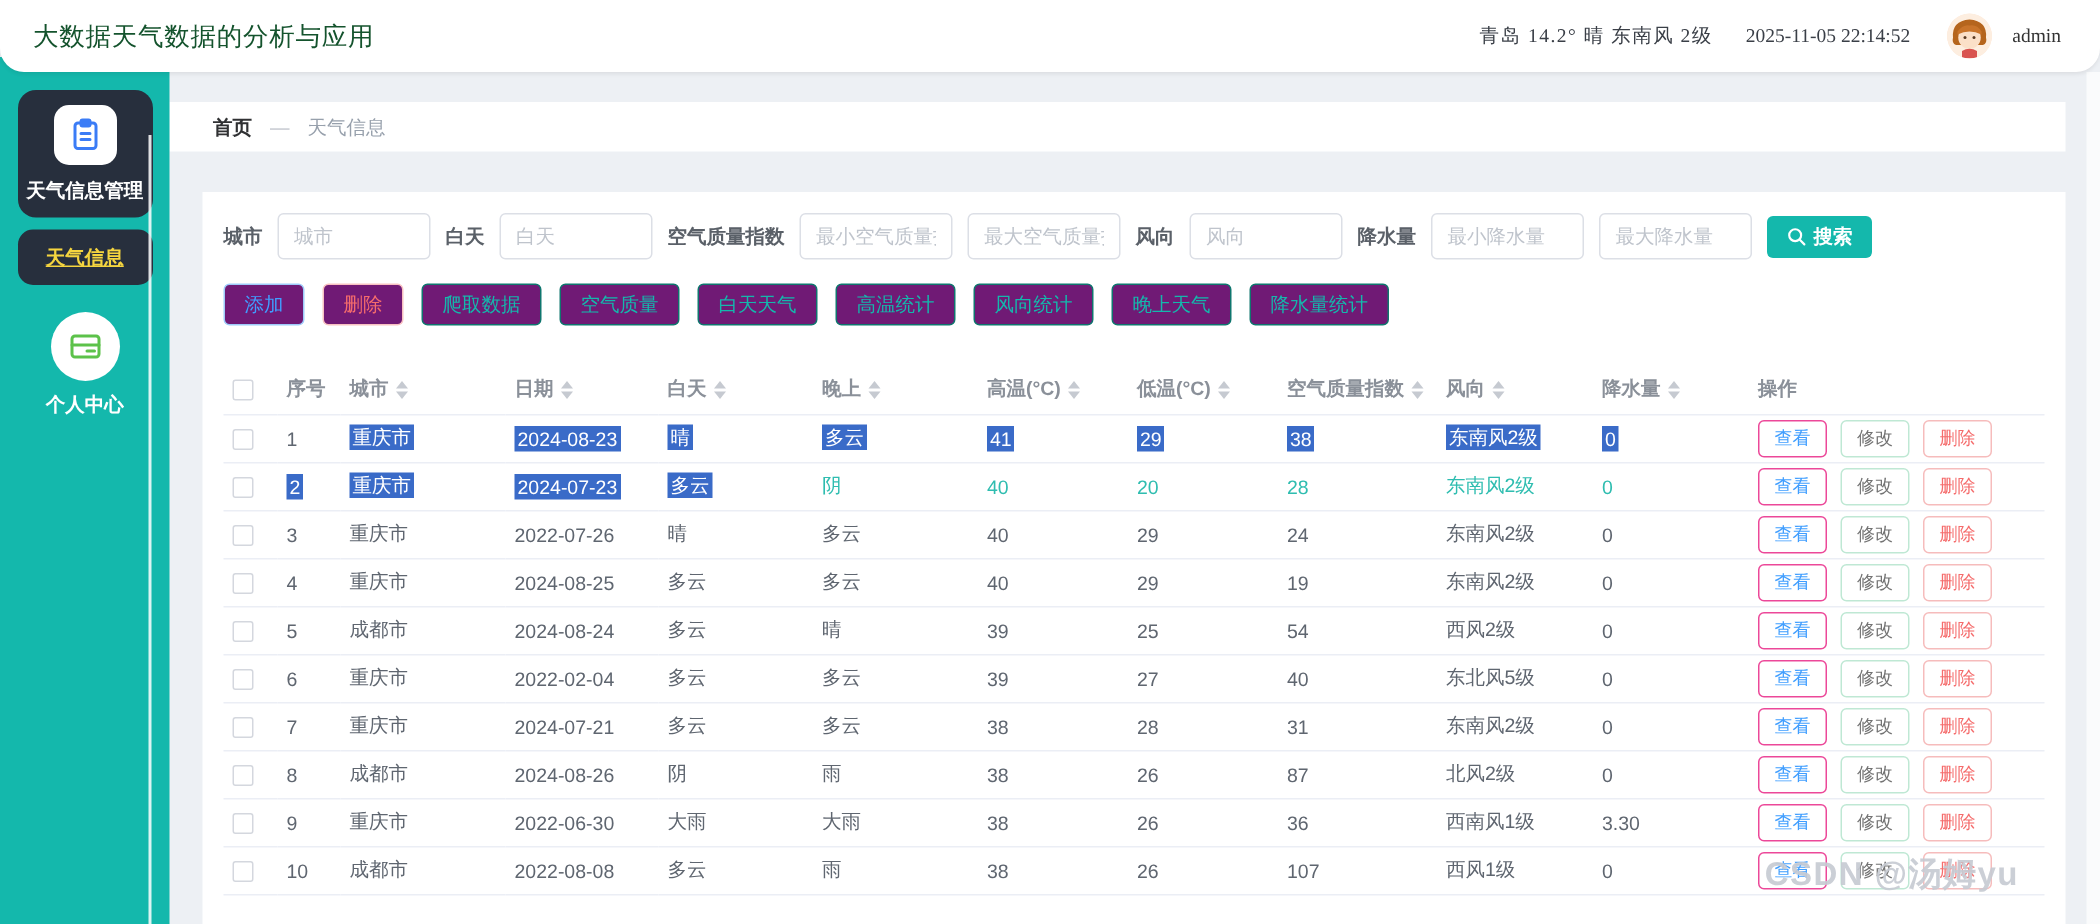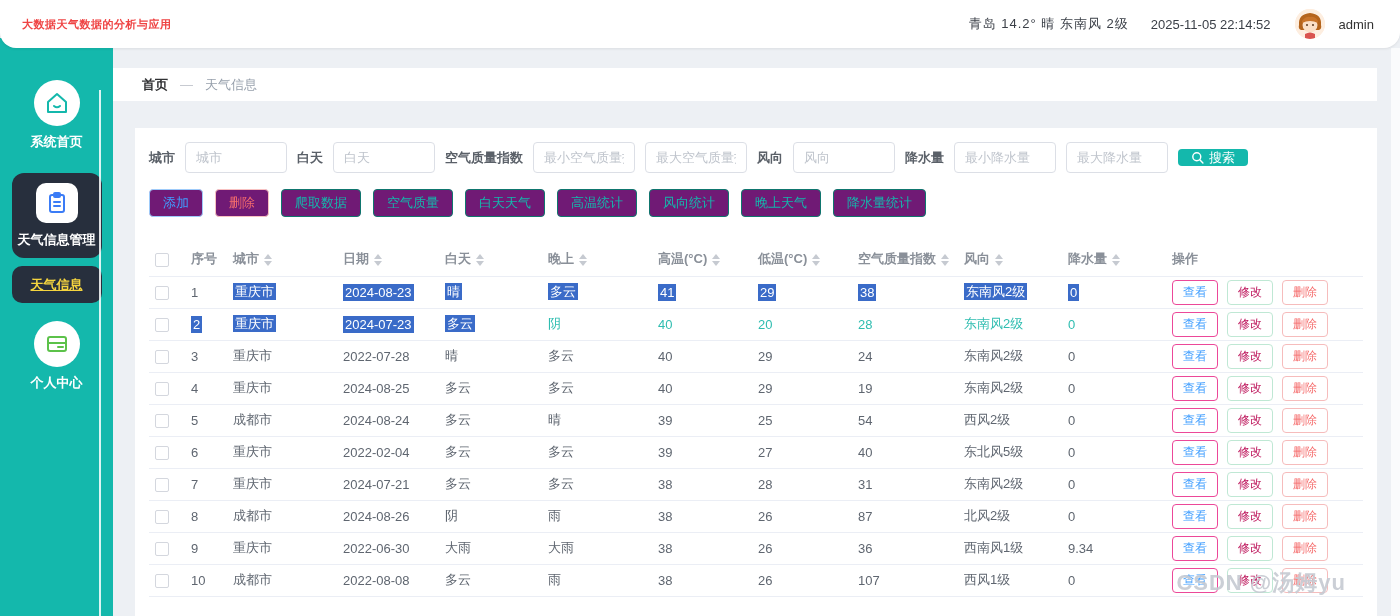--- a/index.html
+++ b/index.html
@@ -13,22 +13,22 @@
 
   
   .topbar {
     position:absolute; top:0; left:0; width:1400px; height:48px;
     background:#ffffff; z-index:30;
     border-radius:0 0 16px 16px;
     box-shadow:0 1px 3px rgba(0,0,0,.08);
     display:flex; align-items:center; justify-content:space-between;
     padding:0 26px 0 22px;
   }
-  .topbar .title { font-size:11px; font-weight:700; color:#ef4444; letter-spacing:.5px; }
-  .topbar .right { display:flex; align-items:center; gap:14px; color:#3a3f47; font-size:13px; }
+  .topbar .title { font-size:17px; font-weight:400; color:#14532d; letter-spacing:.5px; }
+  .topbar .right { display:flex; align-items:center; gap:14px; color:#3a3f47; font-size:13px;font-family:Liberation Serif, serif; }
   .topbar .weather { letter-spacing:1px; }
   .topbar .datetime { margin-left:8px; }
   .avatar { width:30px; height:30px; border-radius:50%; overflow:hidden; display:inline-block; background:#fde8d8; margin-left:10px; }
   .username { color:#333; }
 
   
   .sidebar {
     position:absolute; top:38px; left:0; bottom:0; width:113px;
     background:#14b8ac; z-index:10;
     display:flex; flex-direction:column; align-items:center;
@@ -75,23 +75,23 @@
   
   .filters { display:flex; align-items:center; gap:10px; flex-wrap:nowrap; }
   .f-label { font-weight:700; color:#5a6068; white-space:nowrap; font-size:13px; }
   .f-input {
     height:31px; border:1px solid #dcdfe6; border-radius:4px; background:#fff;
     padding:0 10px; font-size:13px; color:#5f6670; width:102px; outline:none;
     font-family:inherit;
   }
   .f-input::placeholder { color:#bfc4cc; }
   .btn-search {
-    height:17px; background:#14b8ac; color:#fff; border:none; border-radius:4px;
+    height:28px; background:#14b8ac; color:#fff; border:none; border-radius:4px;
     padding:0 13px; font-size:13px; display:flex; align-items:center; gap:5px;
-    cursor:pointer; font-family:inherit; white-space:nowrap; font-weight:400;
+    cursor:pointer; font-family:inherit; white-space:nowrap; font-weight:700;
   }
 
   
   .toolbar { display:flex; align-items:center; gap:12px; margin-top:16px; }
   .tbtn {
     height:28px; padding:0 13px; border-radius:4px; background:#701a75; font-size:13px;
     cursor:pointer; font-family:inherit; white-space:nowrap;
   }
   .tbtn.blue { color:#409eff; border:1px solid #9ecbfa; }
   .tbtn.red  { color:#f56c6c; border:1px solid #f8c1c1; }
@@ -119,21 +119,21 @@
   .ca-up   { width:0; height:0; border-left:4px solid transparent; border-right:4px solid transparent; border-bottom:5px solid #c6cad1; }
   .ca-down { width:0; height:0; border-left:4px solid transparent; border-right:4px solid transparent; border-top:5px solid #c6cad1; }
   .txt-sel  { background:#3a6bc8; color:#fff; padding:1px 2px; }
   .txt-teal { color:#2fbdb0; }
   .ops { display:flex; gap:9px; align-items:center; }
   .obtn {
     height:25px; padding:0 10px; border-radius:4px; font-size:12px; background:#fff;
     cursor:pointer; font-family:inherit; white-space:nowrap;
   }
   .obtn.view { color:#409eff; border:1px solid #ec4899; }
-  .obtn.edit { color:#be185d; border:1px solid #bfe8d4;text-align:center; }
+  .obtn.edit { color:#737373; border:1px solid #bfe8d4;text-align:center; }
   .obtn.del  { color:#f56c6c; border:1px solid #f6bcbc; }
 
   
   .scroll-track { position:absolute; top:48px; right:0; bottom:0; width:9px; background:#fafbfc; z-index:25; }
   .watermark {
     position:absolute; right:54px; bottom:18px; z-index:40;
     font-size:22px; color:#c7cbd3; letter-spacing:1px; opacity:.92; font-weight:700;
   }
 </style>
 </head>
@@ -155,29 +155,20 @@
         <path d="M10 25 Q15 22 20 25 L20 30 L10 30 Z" fill="#d9534f"></path>
       </svg>
     </span>
     <span class="username">admin</span>
   </div>
 </div>
 
 <aside class="sidebar">
   <div class="side-line"></div>
 
-  <div class="nav-plain nav-home">
-    <span class="nav-circle">
-      <svg width="26" height="26" viewBox="0 0 26 26" fill="none" stroke="#14b8ac" stroke-width="2" stroke-linejoin="round" stroke-linecap="round">
-        <path d="M4 12 L13 4 L22 12 V22 H4 Z"></path>
-        <path d="M10 16 Q13 18.5 16 16"></path>
-      </svg>
-    </span>
-    <span class="nav-label">系统首页</span>
-  </div>
 
   <div class="nav-group">
     <span class="nav-tile">
       <svg width="24" height="24" viewBox="0 0 24 24" fill="none" stroke="#3b7cf6" stroke-width="2" stroke-linejoin="round" stroke-linecap="round">
         <rect x="5" y="4" width="14" height="17" rx="2"></rect>
         <rect x="9" y="2" width="6" height="4" rx="1" fill="#3b7cf6"></rect>
         <path d="M9 11 H15 M9 15 H15"></path>
       </svg>
     </span>
     <span class="nav-label">天气信息管理</span>
@@ -330,21 +321,21 @@
                   <button class="obtn view">查看</button>
                   <button class="obtn edit">修改</button>
                   <button class="obtn del">删除</button>
                 </div>
               </td>
             </tr>
             <tr>
               <td class="col-cb"><span class="cb"></span></td>
               <td class="col-index"><span>3</span></td>
               <td class="col-city"><span>重庆市</span></td>
-              <td class="col-date"><span>2022-07-28</span></td>
+              <td class="col-date"><span>2022-07-26</span></td>
               <td class="col-day"><span>晴</span></td>
               <td class="col-night"><span>多云</span></td>
               <td class="col-high"><span>40</span></td>
               <td class="col-low"><span>29</span></td>
               <td class="col-aqi"><span>24</span></td>
               <td class="col-wind"><span>东南风2级</span></td>
               <td class="col-rain"><span>0</span></td>
               <td class="col-ops">
                 <div class="ops">
                   <button class="obtn view">查看</button>
@@ -457,21 +448,21 @@
               <td class="col-cb"><span class="cb"></span></td>
               <td class="col-index"><span>9</span></td>
               <td class="col-city"><span>重庆市</span></td>
               <td class="col-date"><span>2022-06-30</span></td>
               <td class="col-day"><span>大雨</span></td>
               <td class="col-night"><span>大雨</span></td>
               <td class="col-high"><span>38</span></td>
               <td class="col-low"><span>26</span></td>
               <td class="col-aqi"><span>36</span></td>
               <td class="col-wind"><span>西南风1级</span></td>
-              <td class="col-rain"><span>9.34</span></td>
+              <td class="col-rain"><span>3.30</span></td>
               <td class="col-ops">
                 <div class="ops">
                   <button class="obtn view">查看</button>
                   <button class="obtn edit">修改</button>
                   <button class="obtn del">删除</button>
                 </div>
               </td>
             </tr>
             <tr>
               <td class="col-cb"><span class="cb"></span></td>

